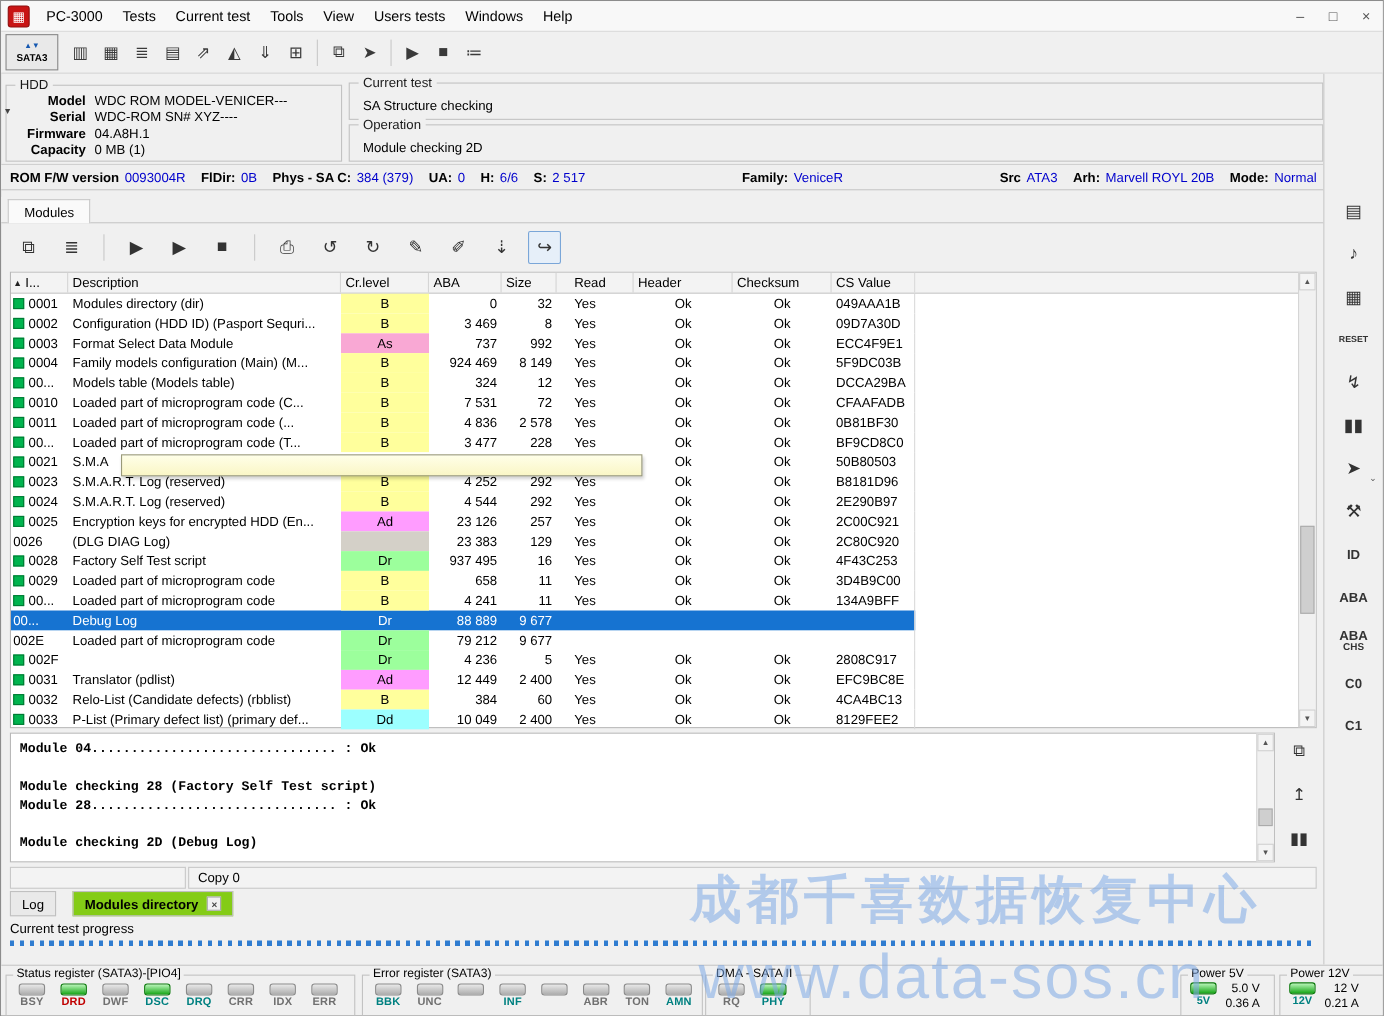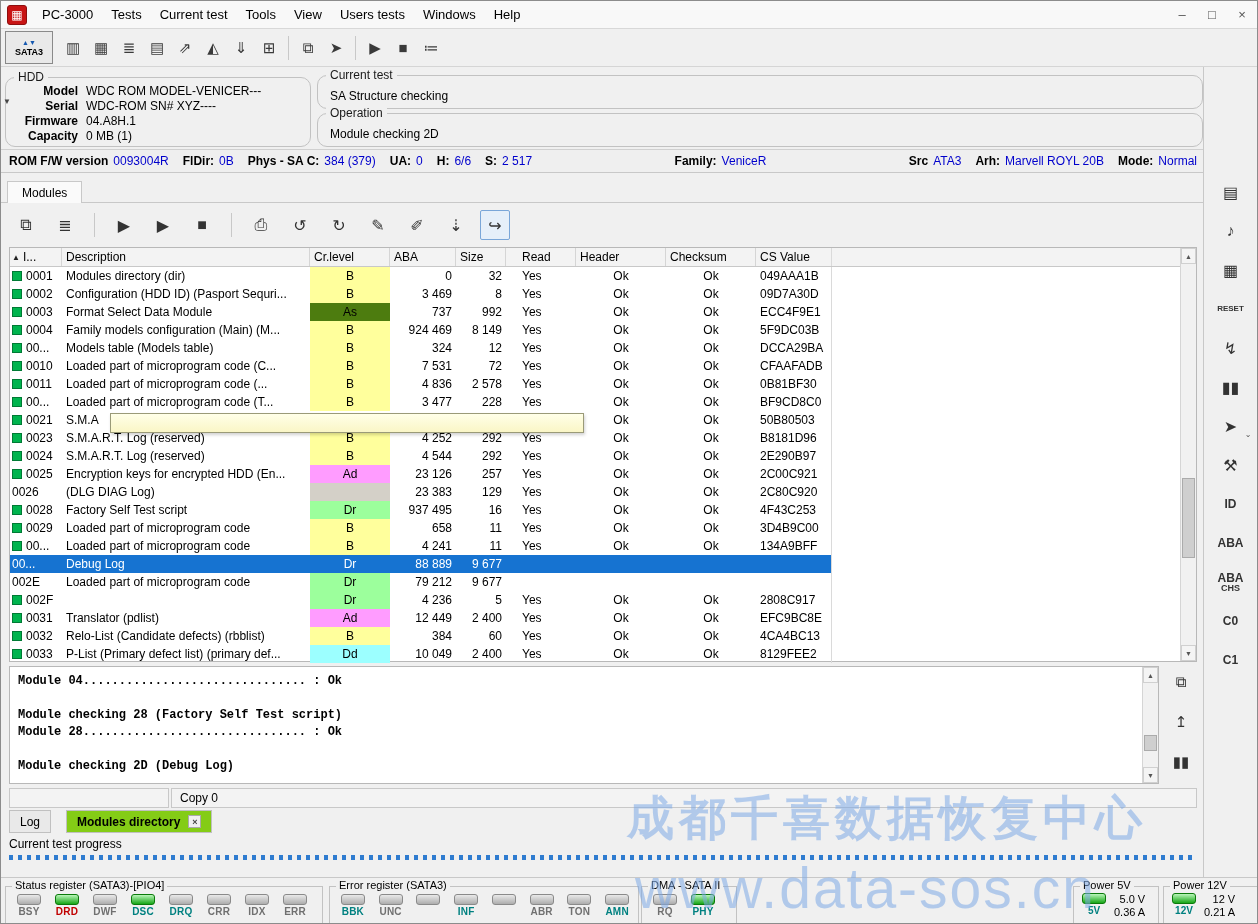--- a/index.html
+++ b/index.html
@@ -17,21 +17,21 @@
   
   .toolbar{position:absolute;top:28px;left:0;width:1258px;height:38px;background:#F0F0F0;border-bottom:1px solid #D5D5D5;display:flex;align-items:center;padding-left:4px}
   .sata3{width:48px;height:33px;border:1px solid #8A8A8A;background:#E9E9E9;display:flex;flex-direction:column;align-items:center;justify-content:center;margin-right:6px}
   .sata3 .arrows{font-size:7px;color:#1558B0;line-height:8px}
   .sata3 .lbl{font-size:9px;font-weight:bold}
   .tool-icons{display:flex;align-items:center}
   .tool-btn{width:28px;height:28px;display:flex;align-items:center;justify-content:center;font-size:15px;color:#3A3A3A}
   .tool-sep{width:1px;height:24px;background:#C8C8C8;margin:0 5px}
 
   
-  .groupbox{position:absolute;border:1px solid #C2C2C2;border-radius:10px;background:#F0F0F0}
+  .groupbox{position:absolute;border:1px solid #C2C2C2;border-radius:0;background:#F0F0F0}
   .gb-title{position:absolute;top:-8px;left:8px;background:#F0F0F0;padding:0 4px;font-size:12px;color:#1a1a1a;white-space:nowrap}
   .gb-value{position:absolute;left:12px;top:13px;font-size:12px;white-space:nowrap}
 
   .hdd-box{left:4px;top:76px;width:306px;height:70px}
   .hdd-grid{display:grid;grid-template-columns:78px 1fr;row-gap:0;padding:6px 4px 0 2px;font-size:12px;line-height:15px}
   .hdd-label{font-weight:bold;text-align:right;padding-right:8px;white-space:nowrap}
   .hdd-value{white-space:nowrap;overflow:hidden}
   .hdd-collapse{position:absolute;left:2px;top:96px;font-size:8px;color:#444}
 
   .ct-box{left:316px;top:74px;width:886px;height:34px}
@@ -292,21 +292,21 @@
         <div class="td c6">Ok</div>
         <div class="td c7">Ok</div>
         <div class="td c8">09D7A30D</div>
       </div>
       <div class="trow">
         <div class="td c0">
           <span class="sq" style="background: rgb(0, 180, 78);"></span>
           <span>0003</span>
         </div>
         <div class="td c1">Format Select Data Module</div>
-        <div class="td c2" style="background: #4d7c0f;">As</div>
+        <div class="td c2" style="background: #f9a8d4;">As</div>
         <div class="td c3">737</div>
         <div class="td c4">992</div>
         <div class="td c5">Yes</div>
         <div class="td c6">Ok</div>
         <div class="td c7">Ok</div>
         <div class="td c8">ECC4F9E1</div>
       </div>
       <div class="trow">
         <div class="td c0">
           <span class="sq" style="background: rgb(0, 180, 78);"></span>

